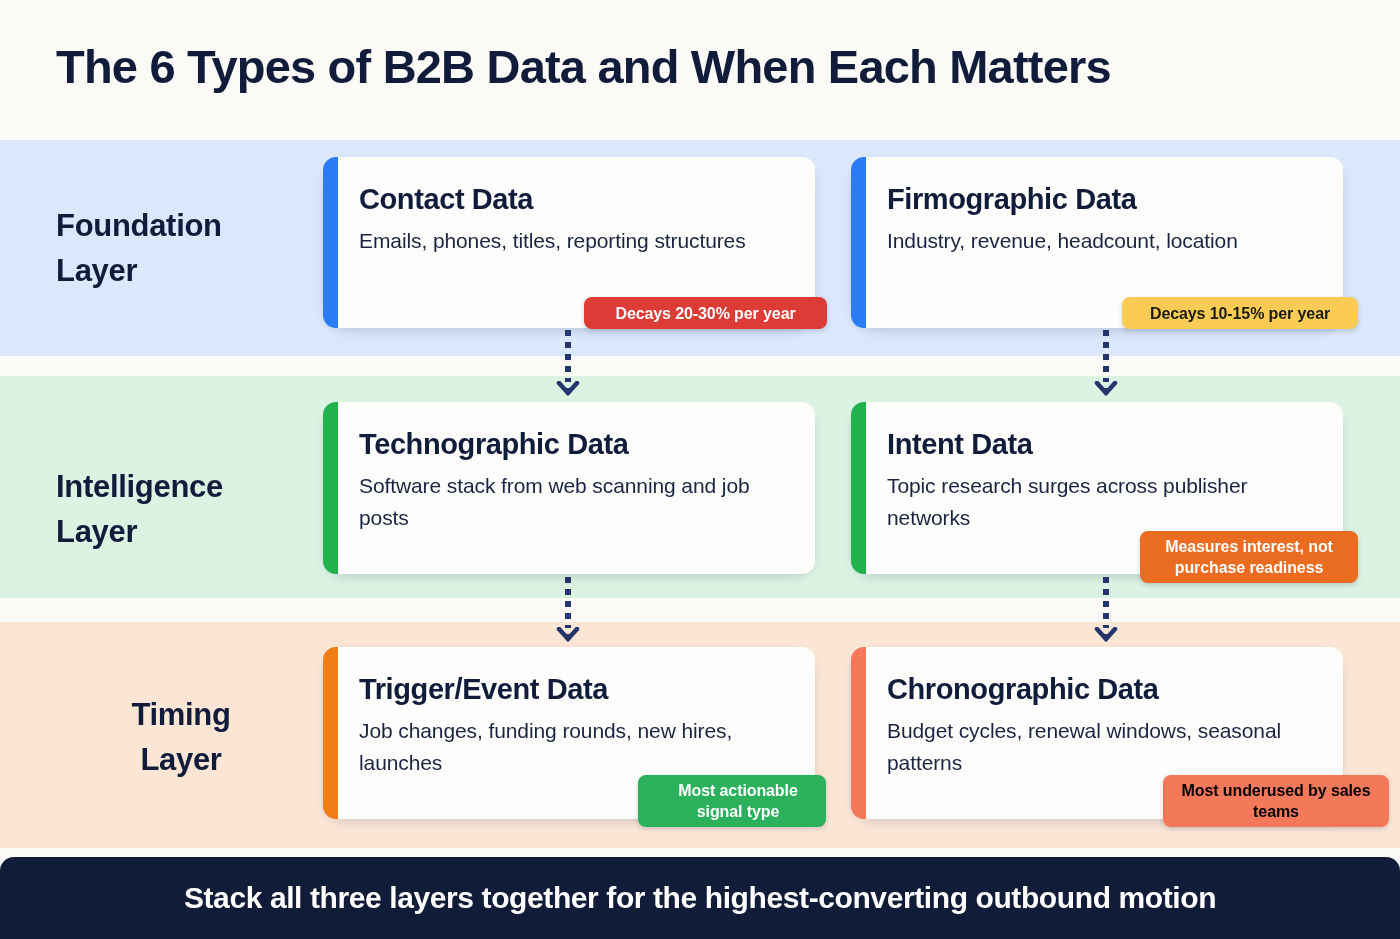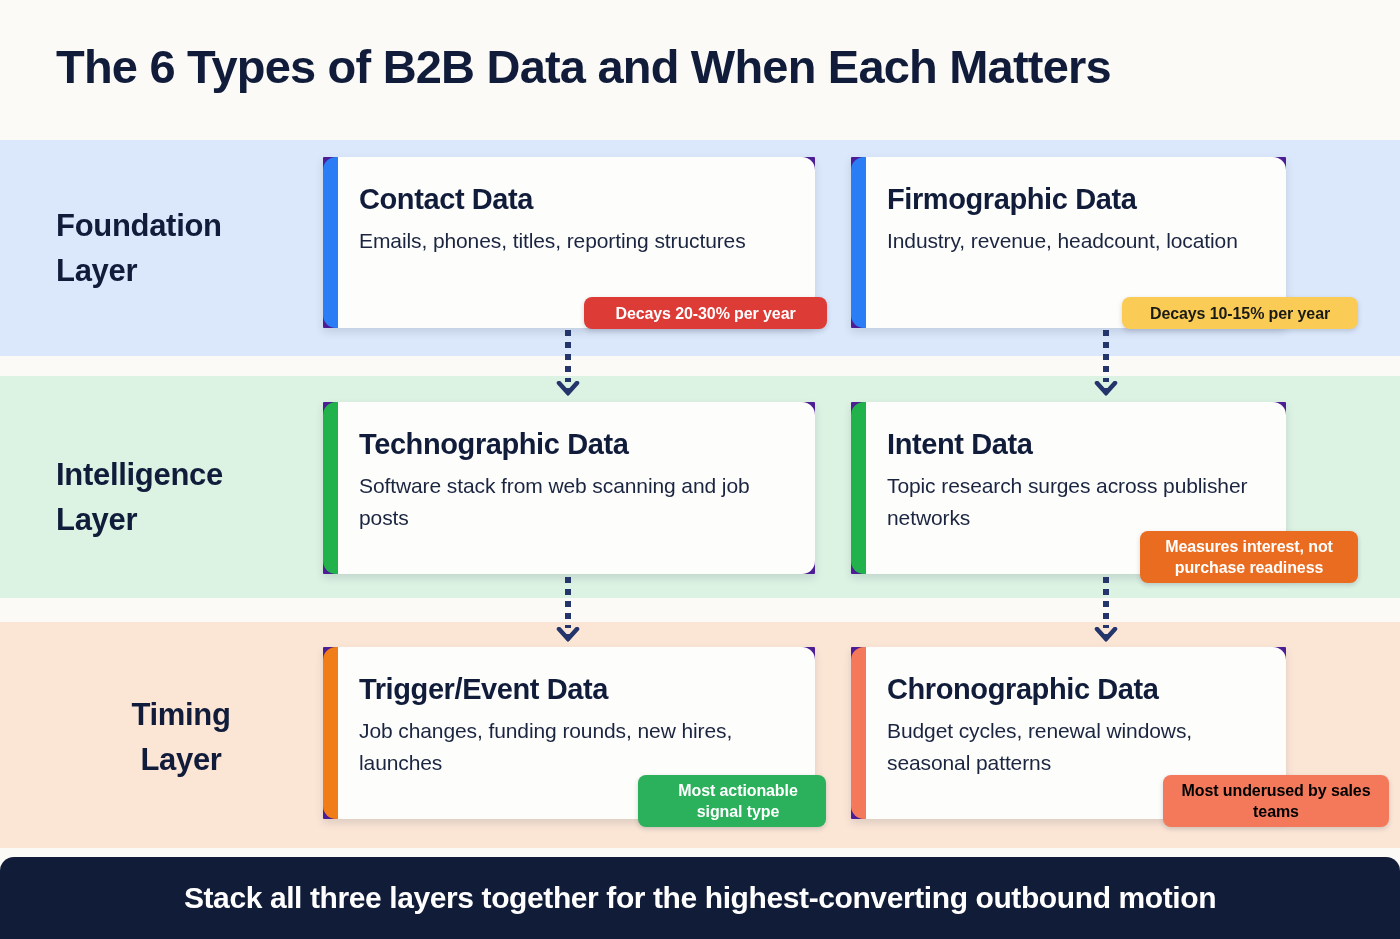--- a/index.html
+++ b/index.html
@@ -48,28 +48,28 @@
     position: absolute;
     left: 56px;
     width: 250px;
     font-size: 31px;
     font-weight: bold;
     color: #101c3a;
     line-height: 45px;
     letter-spacing: -0.3px;
   }
   .layer-label-foundation   { top: 203px; }
-  .layer-label-intelligence { top: 452px; }
+  .layer-label-intelligence { top: 464px; }
   .layer-label-timing       { top: 692px; text-align: center; }
 
   
   .card {
     position: absolute;
-    background: #4c1d95;
-    border-radius: 1px;
+    background: #a21caf;
+    border-radius: 22px;
     box-shadow: 0 4px 9px rgba(22,32,60,0.13);
     overflow: visible;
   }
   .card-accent {
     position: absolute;
     left: 0;
     top: 0;
     bottom: 0;
     width: 15px;
     border-radius: 13px 0 0 13px;
@@ -94,21 +94,21 @@
   }
   .card-desc {
     font-size: 21px;
     color: #1b2540;
     line-height: 32px;
     letter-spacing: -0.1px;
   }
 
   
   .card-left  { left: 323px; width: 492px; }
-  .card-right { left: 851px; width: 435px; }
+  .card-right { left: 851px; width: 492px; }
   .row1 { top: 157px; height: 171px; }
   .row2 { top: 402px; height: 172px; }
   .row3 { top: 647px; height: 172px; }
 
   
   .badge {
     position: absolute;
     border-radius: 8px;
     font-size: 16px;
     font-weight: bold;

